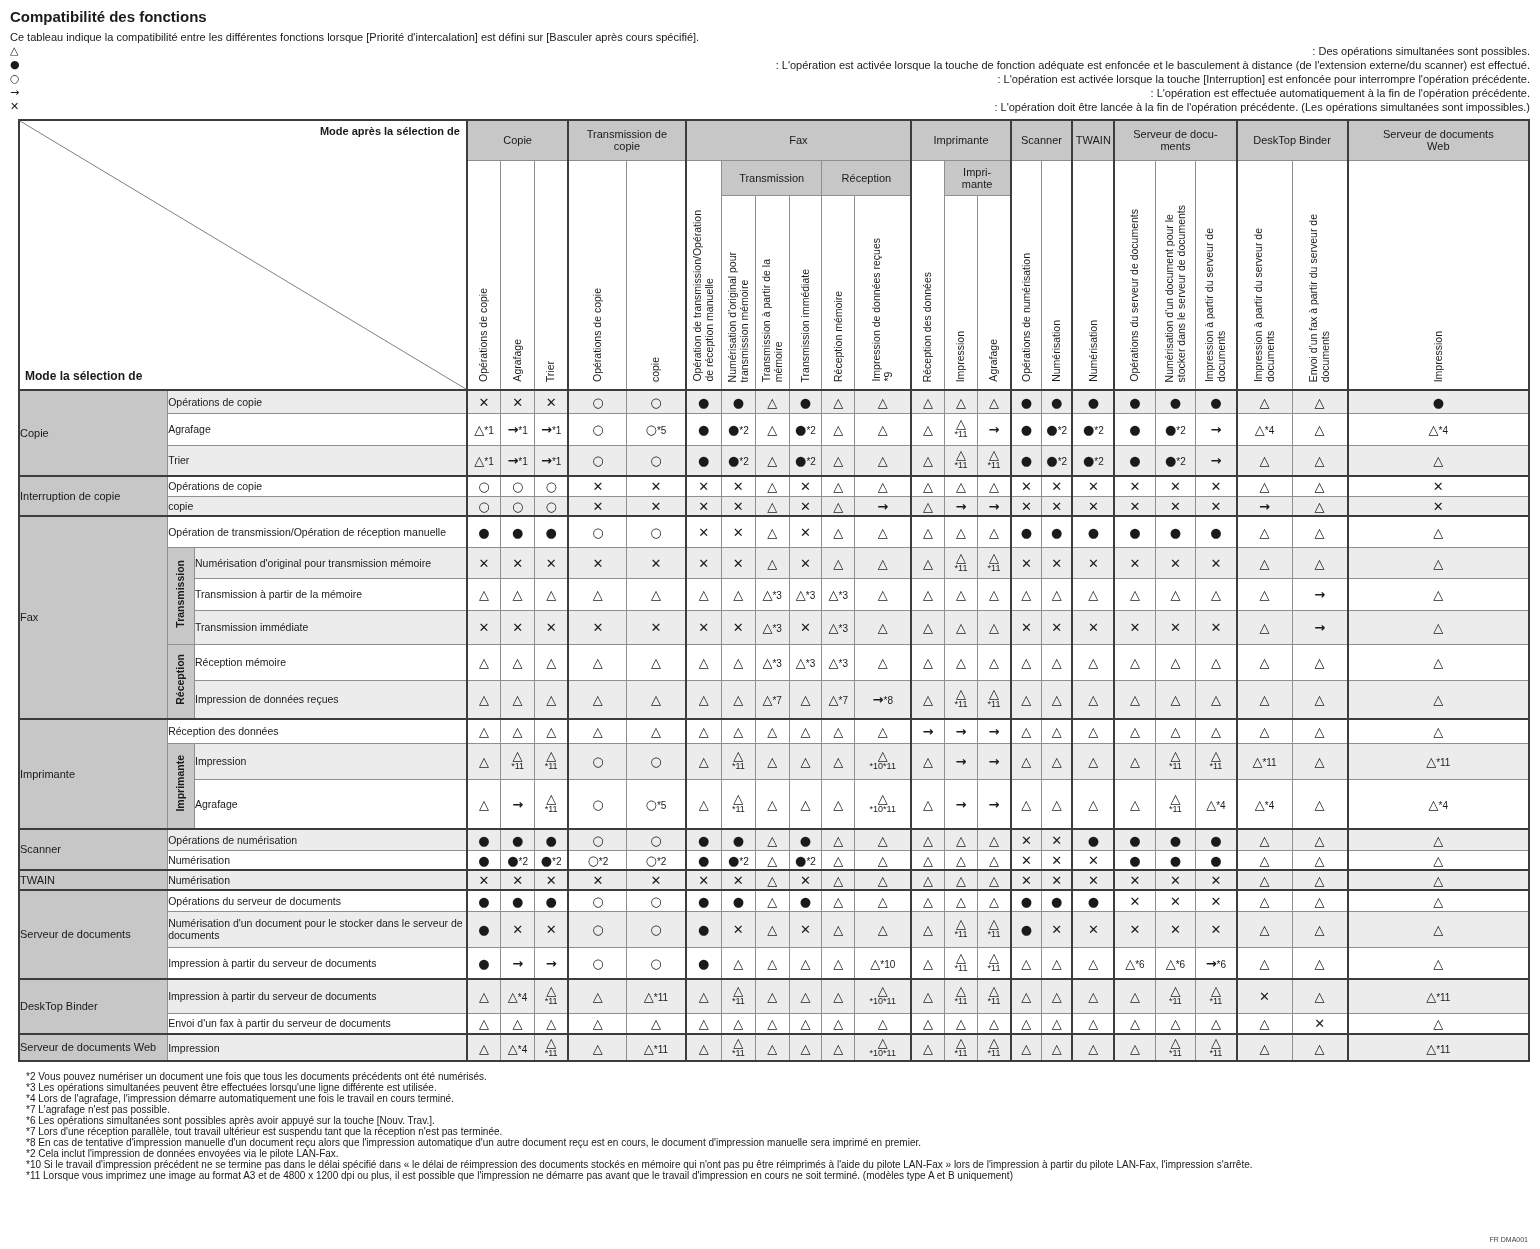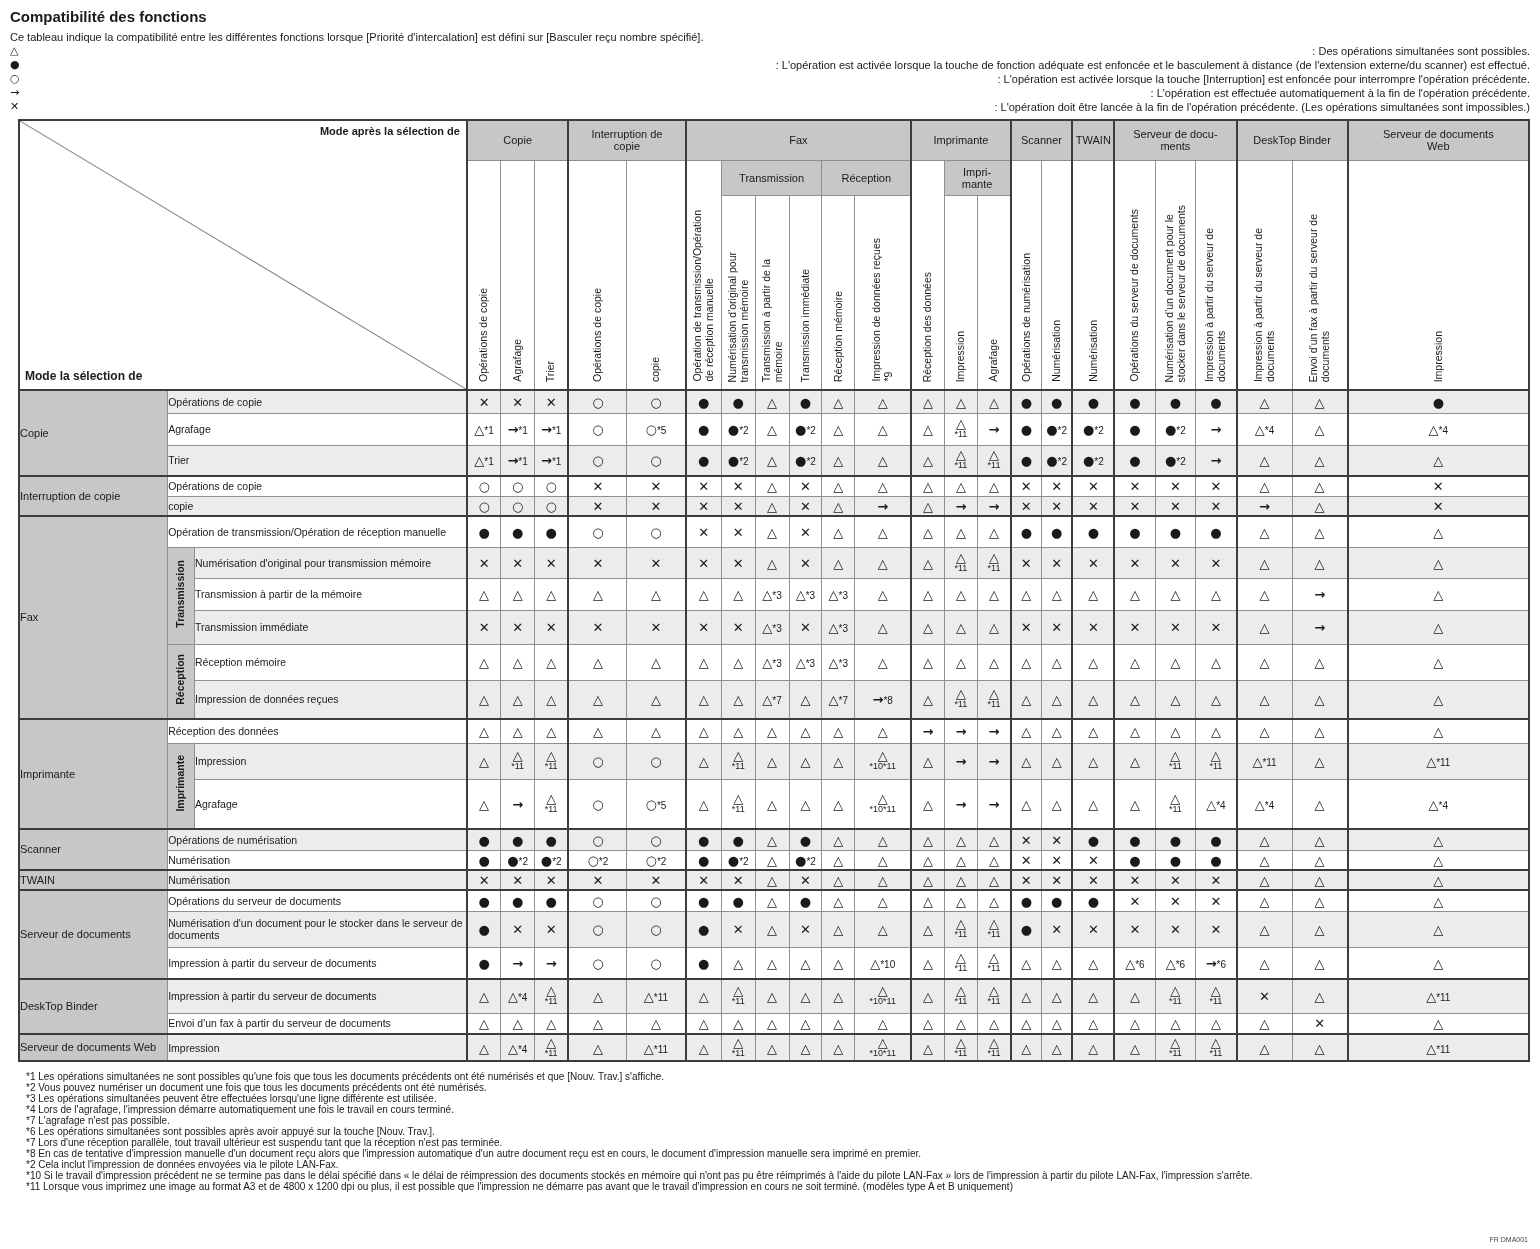--- a/index.html
+++ b/index.html
@@ -50,21 +50,21 @@
   .stack .fns{display:block;font-size:9px;line-height:9px;margin-top:0px;}
 
   .footnotes{margin:9px 0 0 16px;font-size:10px;line-height:11px;}
   .doccode{position:absolute;right:12px;bottom:6px;font-size:7px;color:#444;}
 </style>
 </head>
 <body>
 
 <div class="content">
   <div class="page-title">Compatibilité des fonctions</div>
-  <div class="intro">Ce tableau indique la compatibilité entre les différentes fonctions lorsque [Priorité d'intercalation] est défini sur [Basculer reçu nombre spécifié].</div>
+  <div class="intro">Ce tableau indique la compatibilité entre les différentes fonctions lorsque [Priorité d'intercalation] est défini sur [Basculer après cours spécifié].</div>
   <div class="legend" id="legend">
       <div class="legend-row">
         <span class="lsym">△</span>
         <span class="ltext">: Des opérations simultanées sont possibles.</span>
       </div>
       <div class="legend-row">
         <span class="lsym">●</span>
         <span class="ltext">: L'opération est activée lorsque la touche de fonction adéquate est enfoncée et le basculement à distance (de l'extension externe/du scanner) est effectué.</span>
       </div>
       <div class="legend-row">
@@ -114,21 +114,21 @@
           <th class="corner" colspan="3" rowspan="3">
             <div class="corner-wrap">
               <svg class="diag" viewBox="0 0 100 100" preserveAspectRatio="none">
                 <line x1="0" y1="0" x2="100" y2="100"></line>
               </svg>
               <span class="corner-tr">Mode après la sélection de</span>
               <span class="corner-bl">Mode la sélection de</span>
             </div>
           </th>
           <th class="cgroup bl" colspan="3">Copie</th>
-          <th class="cgroup bl" colspan="2">Interruption de
+          <th class="cgroup bl" colspan="2">Transmission de
 copie</th>
           <th class="cgroup bl" colspan="6">Fax</th>
           <th class="cgroup bl" colspan="3">Imprimante</th>
           <th class="cgroup bl" colspan="2">Scanner</th>
           <th class="cgroup bl" colspan="1">TWAIN</th>
           <th class="cgroup bl" colspan="3">Serveur de docu-
 ments</th>
           <th class="cgroup bl" colspan="2">DeskTop Binder</th>
           <th class="cgroup bl" colspan="1">Serveur de documents
 Web</th>
@@ -780,21 +780,20 @@
           <td class="cell bl bt"><span class="sym tri">△</span></td>
           <td class="cell bt"><div class="stack"><span class="sym tri">△</span><span class="fns">*11</span></div></td>
           <td class="cell bt"><div class="stack"><span class="sym tri">△</span><span class="fns">*11</span></div></td>
           <td class="cell bl bt"><span class="sym tri">△</span></td>
           <td class="cell bt"><span class="sym tri">△</span></td>
           <td class="cell bl bt"><span class="sym tri">△</span><span class="fni">*11</span></td>
         </tr>
       </tbody>
     </table>
   <div class="footnotes" id="footnotes">
-      <div class="fnline">*1 Les opérations simultanées ne sont possibles qu'une fois que tous les documents précédents ont été numérisés et que [Nouv. Trav.] s'affiche.</div>
       <div class="fnline">*2 Vous pouvez numériser un document une fois que tous les documents précédents ont été numérisés.</div>
       <div class="fnline">*3 Les opérations simultanées peuvent être effectuées lorsqu'une ligne différente est utilisée.</div>
       <div class="fnline">*4 Lors de l'agrafage, l'impression démarre automatiquement une fois le travail en cours terminé.</div>
       <div class="fnline">*7 L'agrafage n'est pas possible.</div>
       <div class="fnline">*6 Les opérations simultanées sont possibles après avoir appuyé sur la touche [Nouv. Trav.].</div>
       <div class="fnline">*7 Lors d'une réception parallèle, tout travail ultérieur est suspendu tant que la réception n'est pas terminée.</div>
       <div class="fnline">*8 En cas de tentative d'impression manuelle d'un document reçu alors que l'impression automatique d'un autre document reçu est en cours, le document d'impression manuelle sera imprimé en premier.</div>
       <div class="fnline">*2 Cela inclut l'impression de données envoyées via le pilote LAN-Fax.</div>
       <div class="fnline">*10 Si le travail d'impression précédent ne se termine pas dans le délai spécifié dans « le délai de réimpression des documents stockés en mémoire qui n'ont pas pu être réimprimés à l'aide du pilote LAN-Fax » lors de l'impression à partir du pilote LAN-Fax, l'impression s'arrête.</div>
       <div class="fnline">*11 Lorsque vous imprimez une image au format A3 et de 4800 x 1200 dpi ou plus, il est possible que l'impression ne démarre pas avant que le travail d'impression en cours ne soit terminé. (modèles type A et B uniquement)</div>

